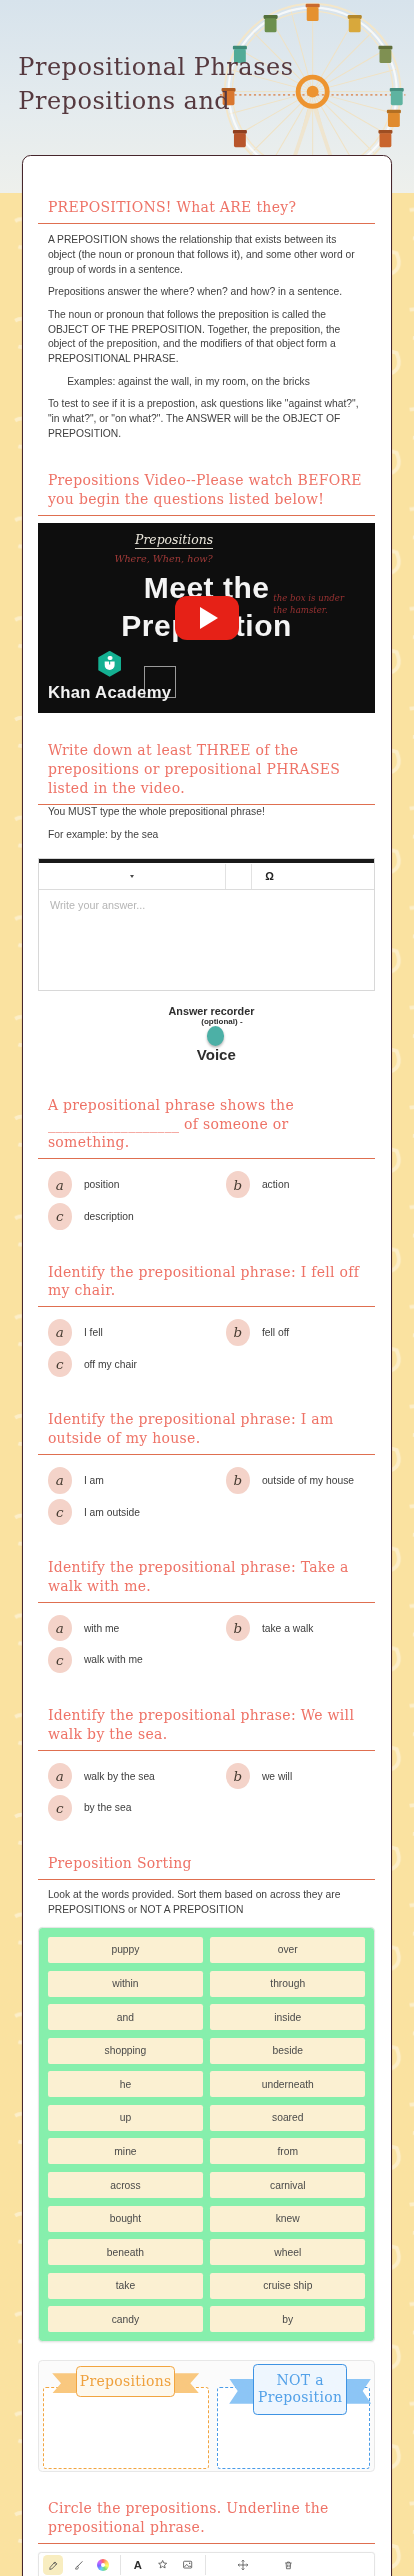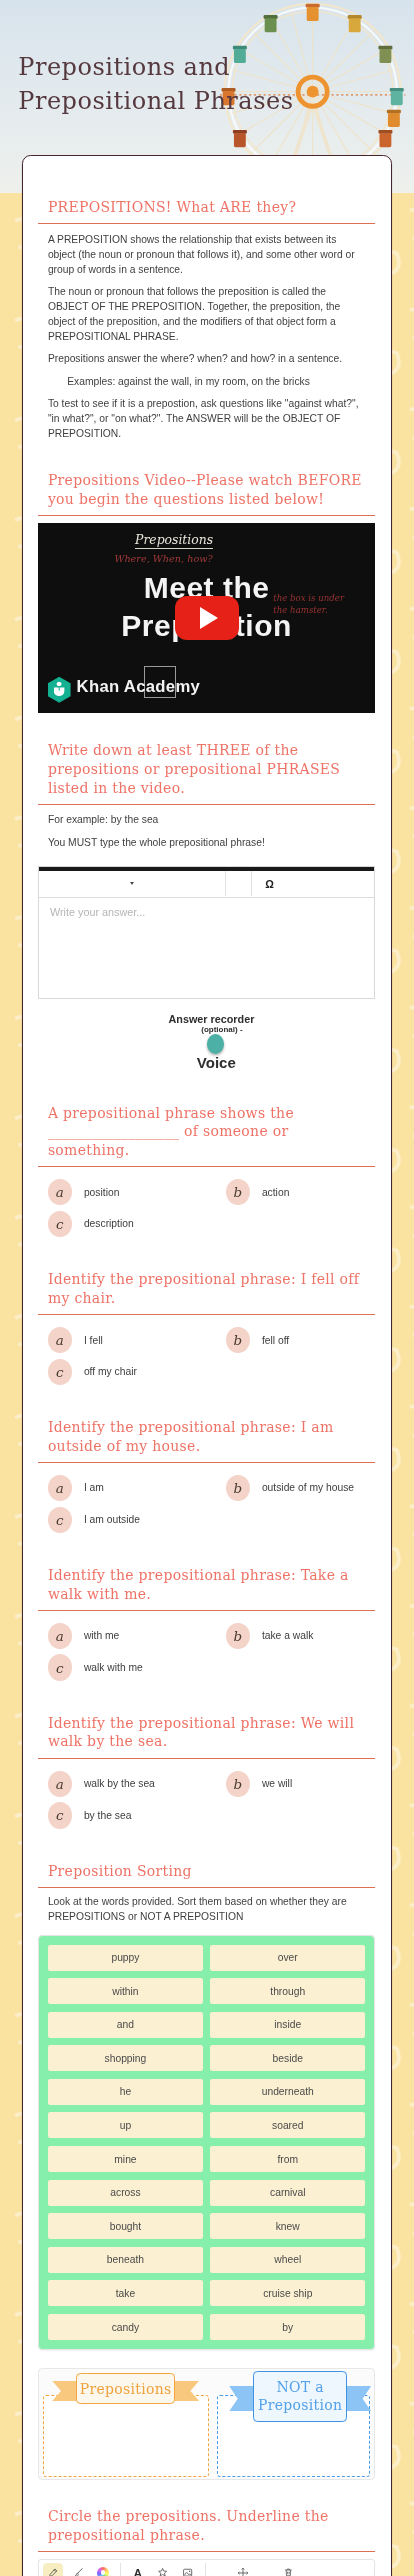--- a/index.html
+++ b/index.html
@@ -64,21 +64,21 @@
   .vid-box-outline{
     position:absolute;left:106px;bottom:15px;width:30px;height:30px;
     border:0.8px solid #9a9a9a;
   }
   .play-btn{
     position:absolute;left:50%;top:50%;transform:translate(-50%,-50%);
     width:64px;height:44px;border-radius:12px;background:#e62117;
     display:flex;align-items:center;justify-content:center;cursor:pointer;
   }
   .play-tri{width:0;height:0;border-top:11.3px solid transparent;border-bottom:11.3px solid transparent;border-left:18.3px solid #ffffff;margin-left:4.3px;}
-  .khan-row{position:absolute;left:9.7px;bottom:10.8px;display:flex;gap:6px;}
+  .khan-row{position:absolute;left:9.7px;bottom:10.8px;display:flex;align-items:center;gap:6px;flex-direction:column;}
   .khan-hex{
     width:22.7px;height:26px;background:#14b092;position:relative;
     clip-path:polygon(50% 0,100% 25%,100% 75%,50% 100%,0 75%,0 25%);
   }
   .khan-hex::before{content:"";position:absolute;left:50%;top:4.9px;transform:translateX(-50%);
     width:4.9px;height:4.9px;border-radius:50%;background:#fff;}
   .khan-hex::after{content:"";position:absolute;left:50%;top:10.8px;transform:translateX(-50%);
     width:10.8px;height:8.6px;background:#fff;border-radius:0 0 6.5px 6.5px;
     clip-path:polygon(0 0,45% 0,45% 35%,55% 35%,55% 0,100% 0,100% 100%,0 100%);}
   .khan-text{color:#f2f2f2;font-weight:bold;font-size:16.7px;letter-spacing:0.3px;}
@@ -269,31 +269,31 @@
         <g transform="translate(78,135)">
             <rect x="-13" y="-7" width="26" height="7" rx="2" fill="#b77f2a"></rect>
             <rect x="-11" y="-1" width="22" height="26" rx="3" fill="#e0a23a"></rect>
           </g>
       </g>
     </g>
   </svg>
 </div>
 
 <div class="page-title">
+  <div>Prepositional Phrases</div>
   <div>Prepositions and</div>
-  <div>Prepositional Phrases</div>
 </div>
 
 <div class="card">
 
   <h2 class="q-heading">PREPOSITIONS!  What ARE they?</h2>
   <hr class="q-hr">
   <p class="body-p first">A PREPOSITION shows the relationship that exists between its object (the noun or pronoun that follows it), and some other word or group of words in a sentence.</p>
+  <p class="body-p">Prepositions  answer the where? when? and how? in a sentence.</p>
   <p class="body-p">The noun or pronoun that follows the preposition is called the OBJECT OF THE PREPOSITION.  Together, the preposition, the object of the preposition, and the modifiers of that object form a PREPOSITIONAL PHRASE.</p>
-  <p class="body-p">Prepositions  answer the where? when? and how? in a sentence.</p>
   <p class="body-p indent">Examples: against the wall, in my room, on the bricks</p>
   <p class="body-p">To test to see if it is a prepostion, ask questions like "against what?", "in what?", or "on what?".  The ANSWER will be the OBJECT OF PREPOSITION.</p>
 
   <h2 class="q-heading mt-block">Prepositions Video--Please watch BEFORE you begin the questions listed below!</h2>
   <hr class="q-hr">
   <div class="video">
     <div class="vid-note-top"><span>Prepositions</span></div>
     <div class="vid-note-q">Where, When, how?</div>
     <div class="vid-title">
       <div>Meet the</div>
@@ -308,22 +308,22 @@
         <div class="play-tri"></div>
       </div>
     <div class="khan-row">
       <div class="khan-hex"></div>
       <div class="khan-text">Khan Academy</div>
     </div>
   </div>
 
   <h2 class="q-heading" style="margin-top:28px;">Write down at least THREE of the prepositions or prepositional PHRASES listed in the video.</h2>
   <hr class="q-hr">
+  <p class="body-p">You MUST type the whole prepositional phrase!</p>
   <p class="body-p first">For example: by the sea</p>
-  <p class="body-p">You MUST type the whole prepositional phrase!</p>
 
   <div class="editor">
     <div class="editor-topbar"></div>
     <div class="editor-toolbar">
       <div class="ed-cell-dd">
           <span class="caret"></span>
         </div>
       <div class="ed-sep"></div>
       <div class="ed-cell-sm"></div>
       <div class="ed-sep"></div>
@@ -432,21 +432,21 @@
       <div class="opt">
           <span class="badge">c</span>
           <span class="opt-label">by the sea</span>
         </div>
     </div>
   </div>
 
   <div class="q-block">
     <h2 class="q-heading">Preposition Sorting</h2>
     <hr class="q-hr">
-    <p class="body-p" style="margin-top:7.6px;">Look at the words provided. Sort them based on whether they are PREPOSITIONS or NOT A PREPOSITION</p>
+    <p class="body-p" style="margin-top:7.6px;">Look at the words provided. Sort them based on across they are PREPOSITIONS or NOT A PREPOSITION</p>
 
     <div class="chips-box">
       <div class="chip">puppy</div>
       <div class="chip">over</div>
       <div class="chip">within</div>
       <div class="chip">through</div>
       <div class="chip">and</div>
       <div class="chip">inside</div>
       <div class="chip">shopping</div>
       <div class="chip">beside</div>

